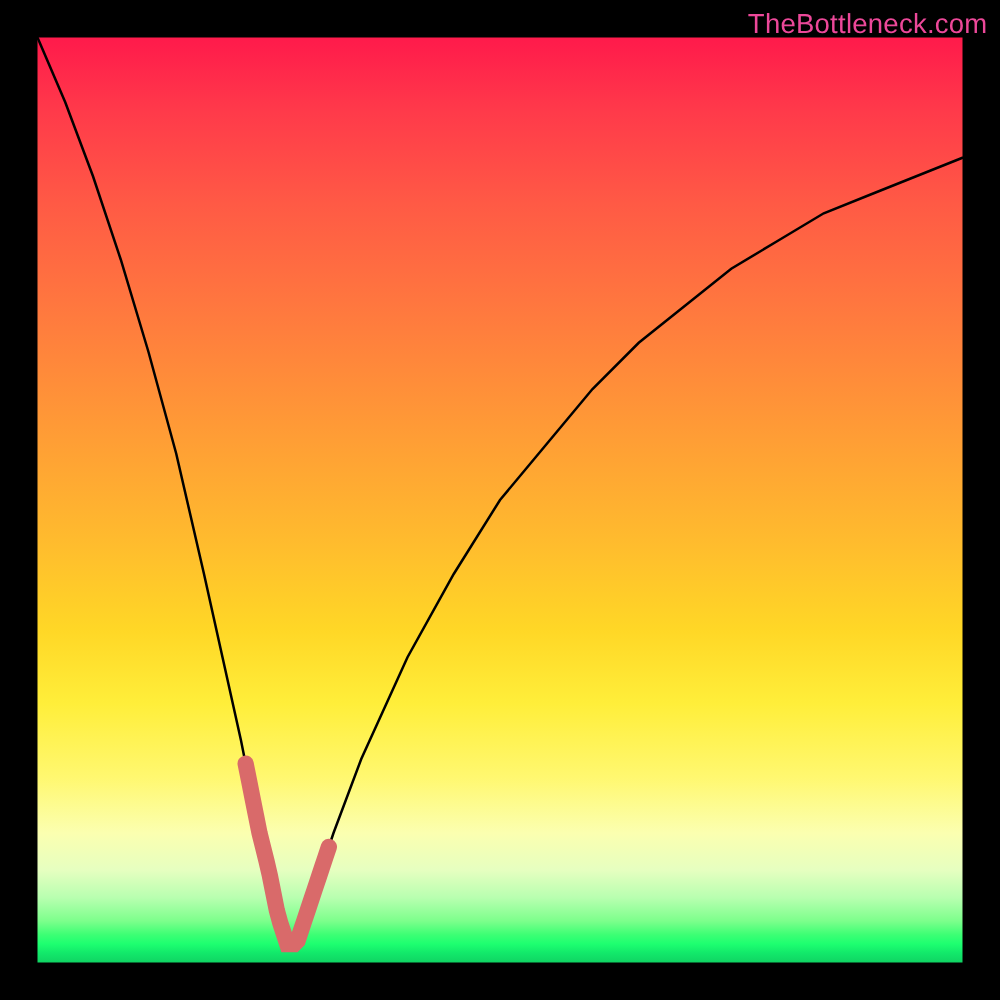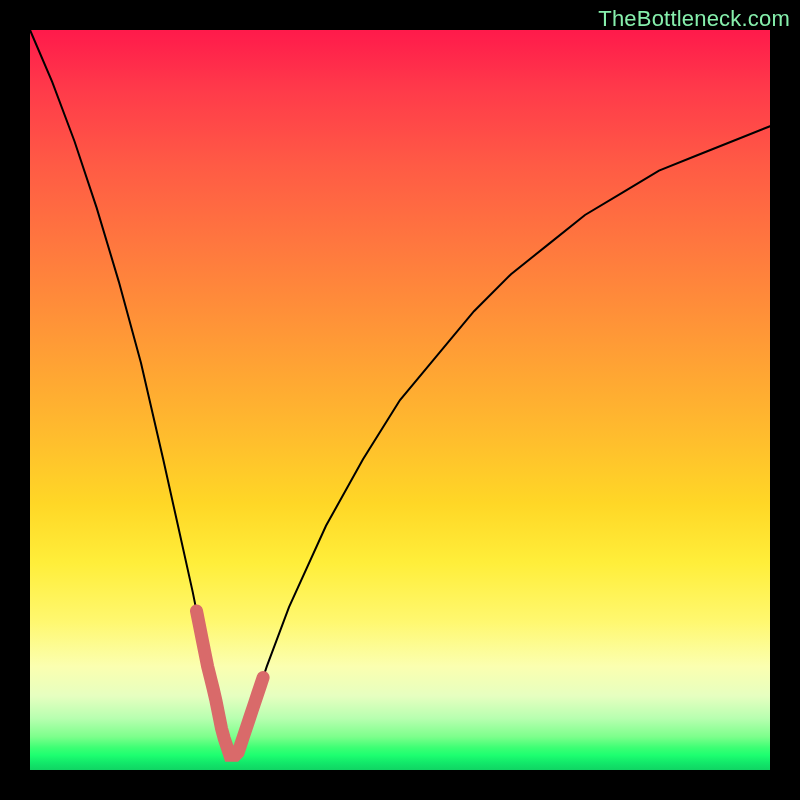--- a/index.html
+++ b/index.html
@@ -44,21 +44,21 @@
       #12e86a 99%,
       #10d463 100%
     );
   }
   .watermark {
     position: absolute;
     top: 6px;
     right: 10px;
     font-size: 22px;
     font-weight: 500;
-    color: #86efac;
+    color: #ec4899;
     letter-spacing: 0.2px;
     user-select: none;
   }
   svg.curve {
     position: absolute;
     left: 0;
     top: 0;
     width: 740px;
     height: 740px;
     overflow: visible;

